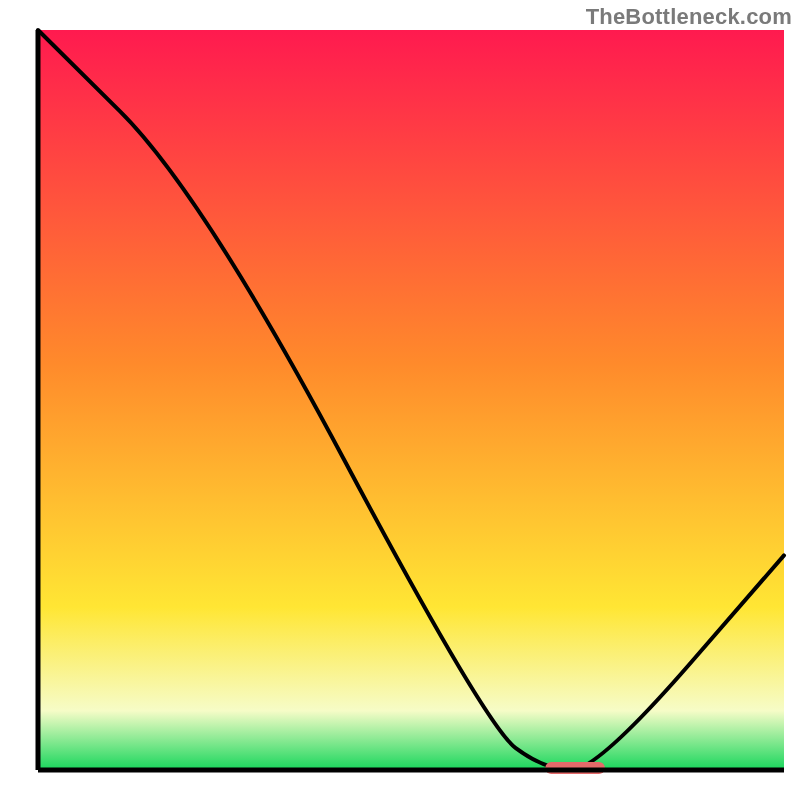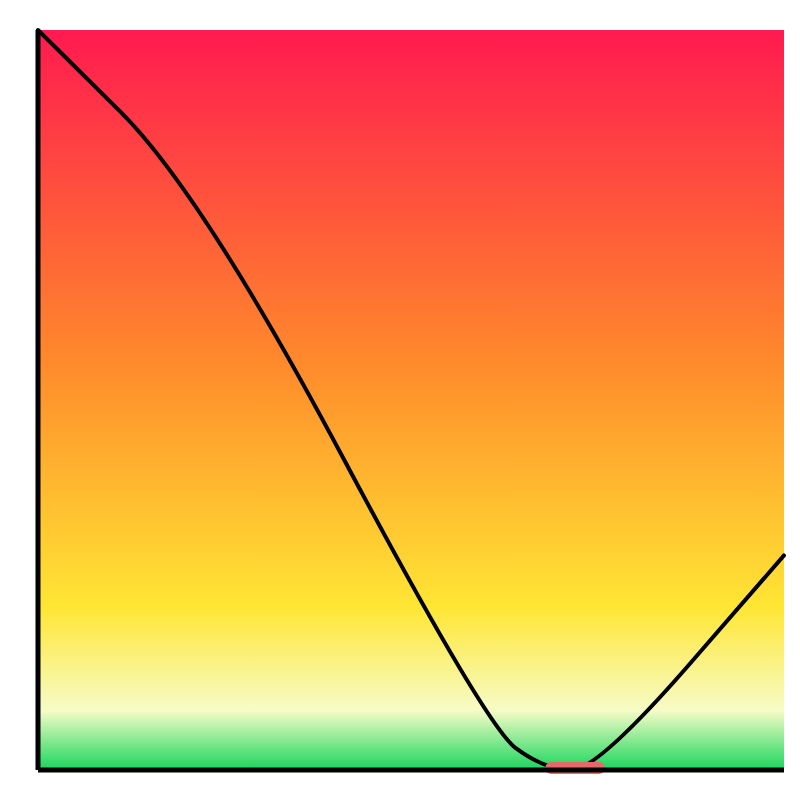--- a/index.html
+++ b/index.html
@@ -47,13 +47,14 @@
     <rect id="plot-rect" x="38" y="30" width="746" height="740" fill="url(#bg-grad)"></rect>
 
     <path id="curve" d="M 38 30 Q 38 30 120.06 111.39999999999999 Q 202.12 192.79999999999998 343.86 459.19999999999993 Q 485.59999999999997 725.5999999999999 515.4399999999999 747.8 Q 545.28 770 571.39 770 Q 597.5 770 690.75 662.7 T 784 555.4" fill="none" stroke="#000000" stroke-width="4" stroke-linecap="round" stroke-linejoin="round"></path>
 
     <rect id="marker" x="545.28" y="762" width="59.680000000000064" height="12" rx="6" ry="6" fill="#e46a6a"></rect>
 
     <line id="y-axis" x1="38" y1="30" x2="38" y2="770" stroke="#000000" stroke-width="5"></line>
     <line id="x-axis" x1="38" y1="770" x2="784" y2="770" stroke="#000000" stroke-width="5"></line>
   </svg>
 
+  <div class="watermark">TheBottleneck.com</div>
 </div>
 
 </body></html>

